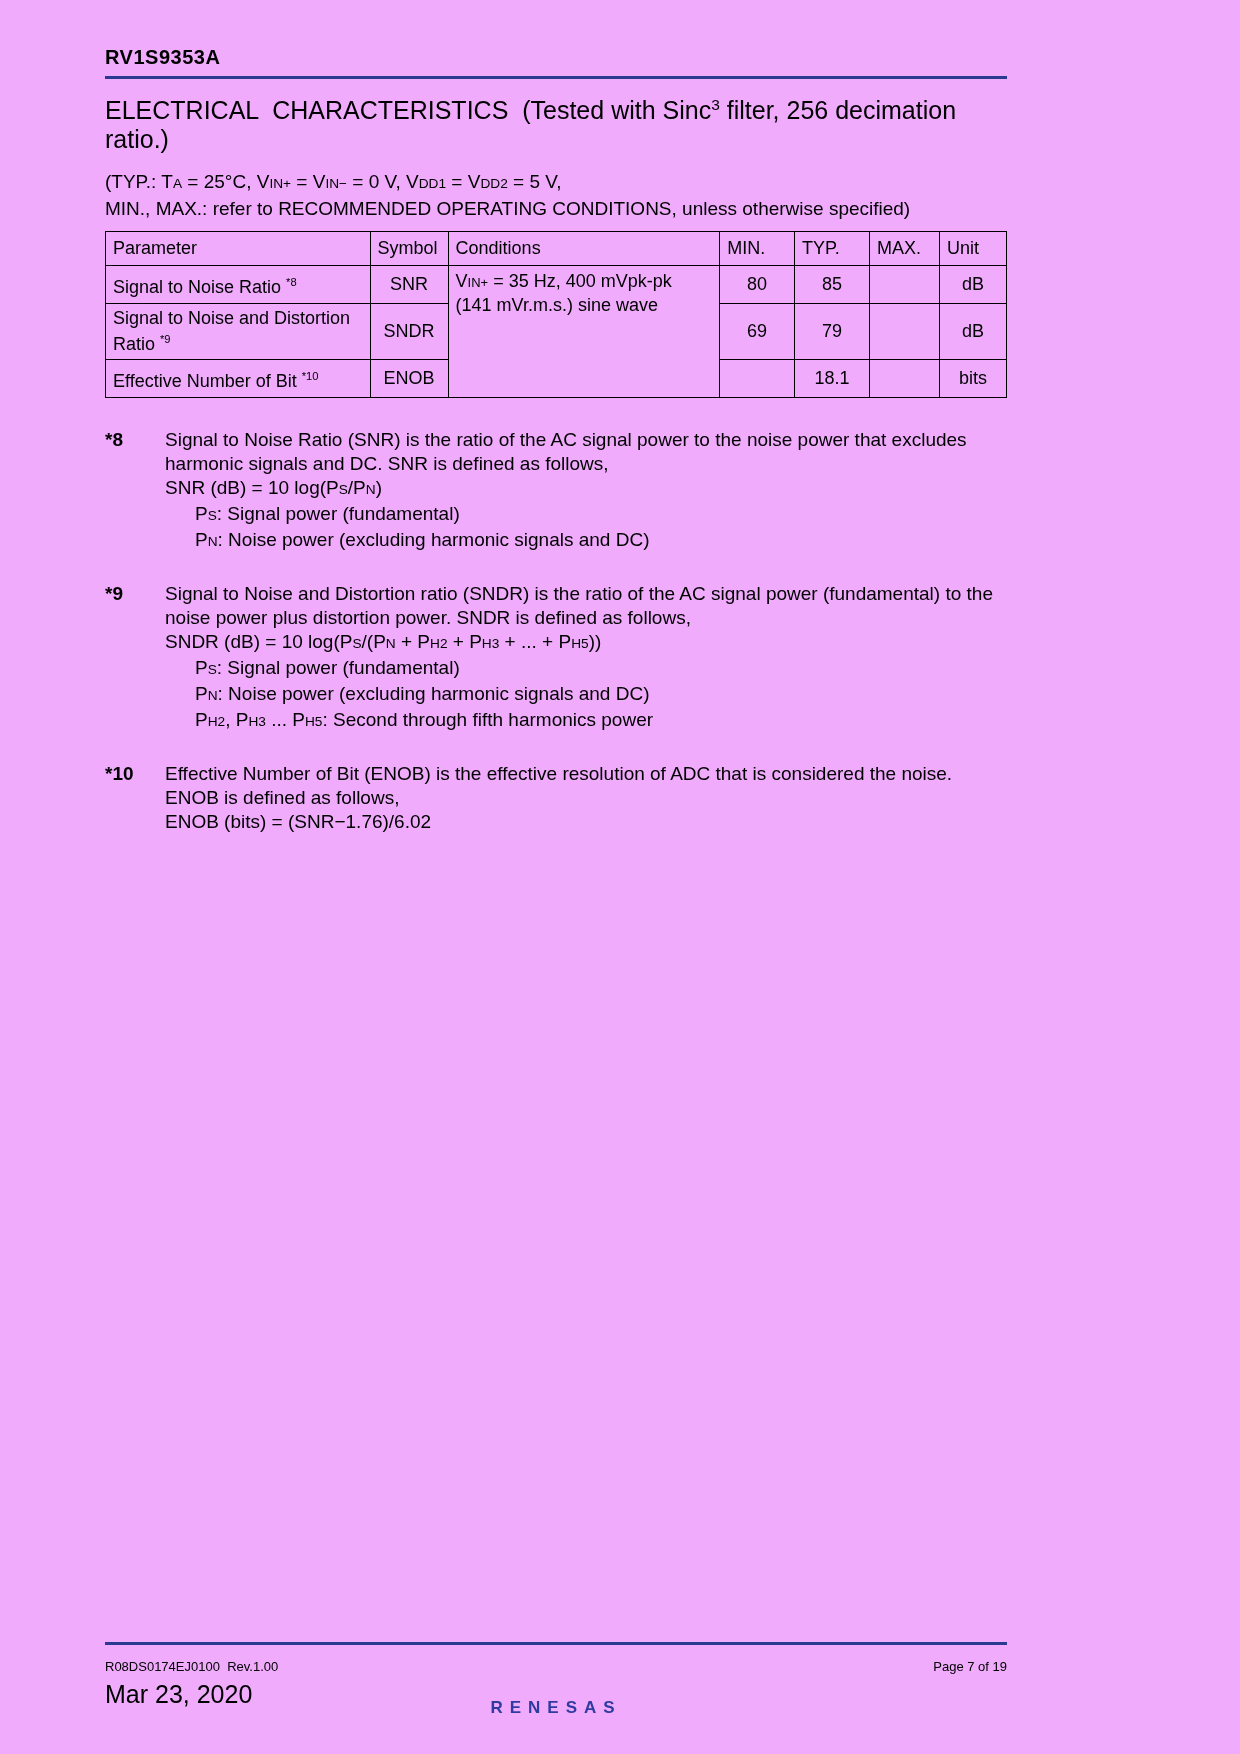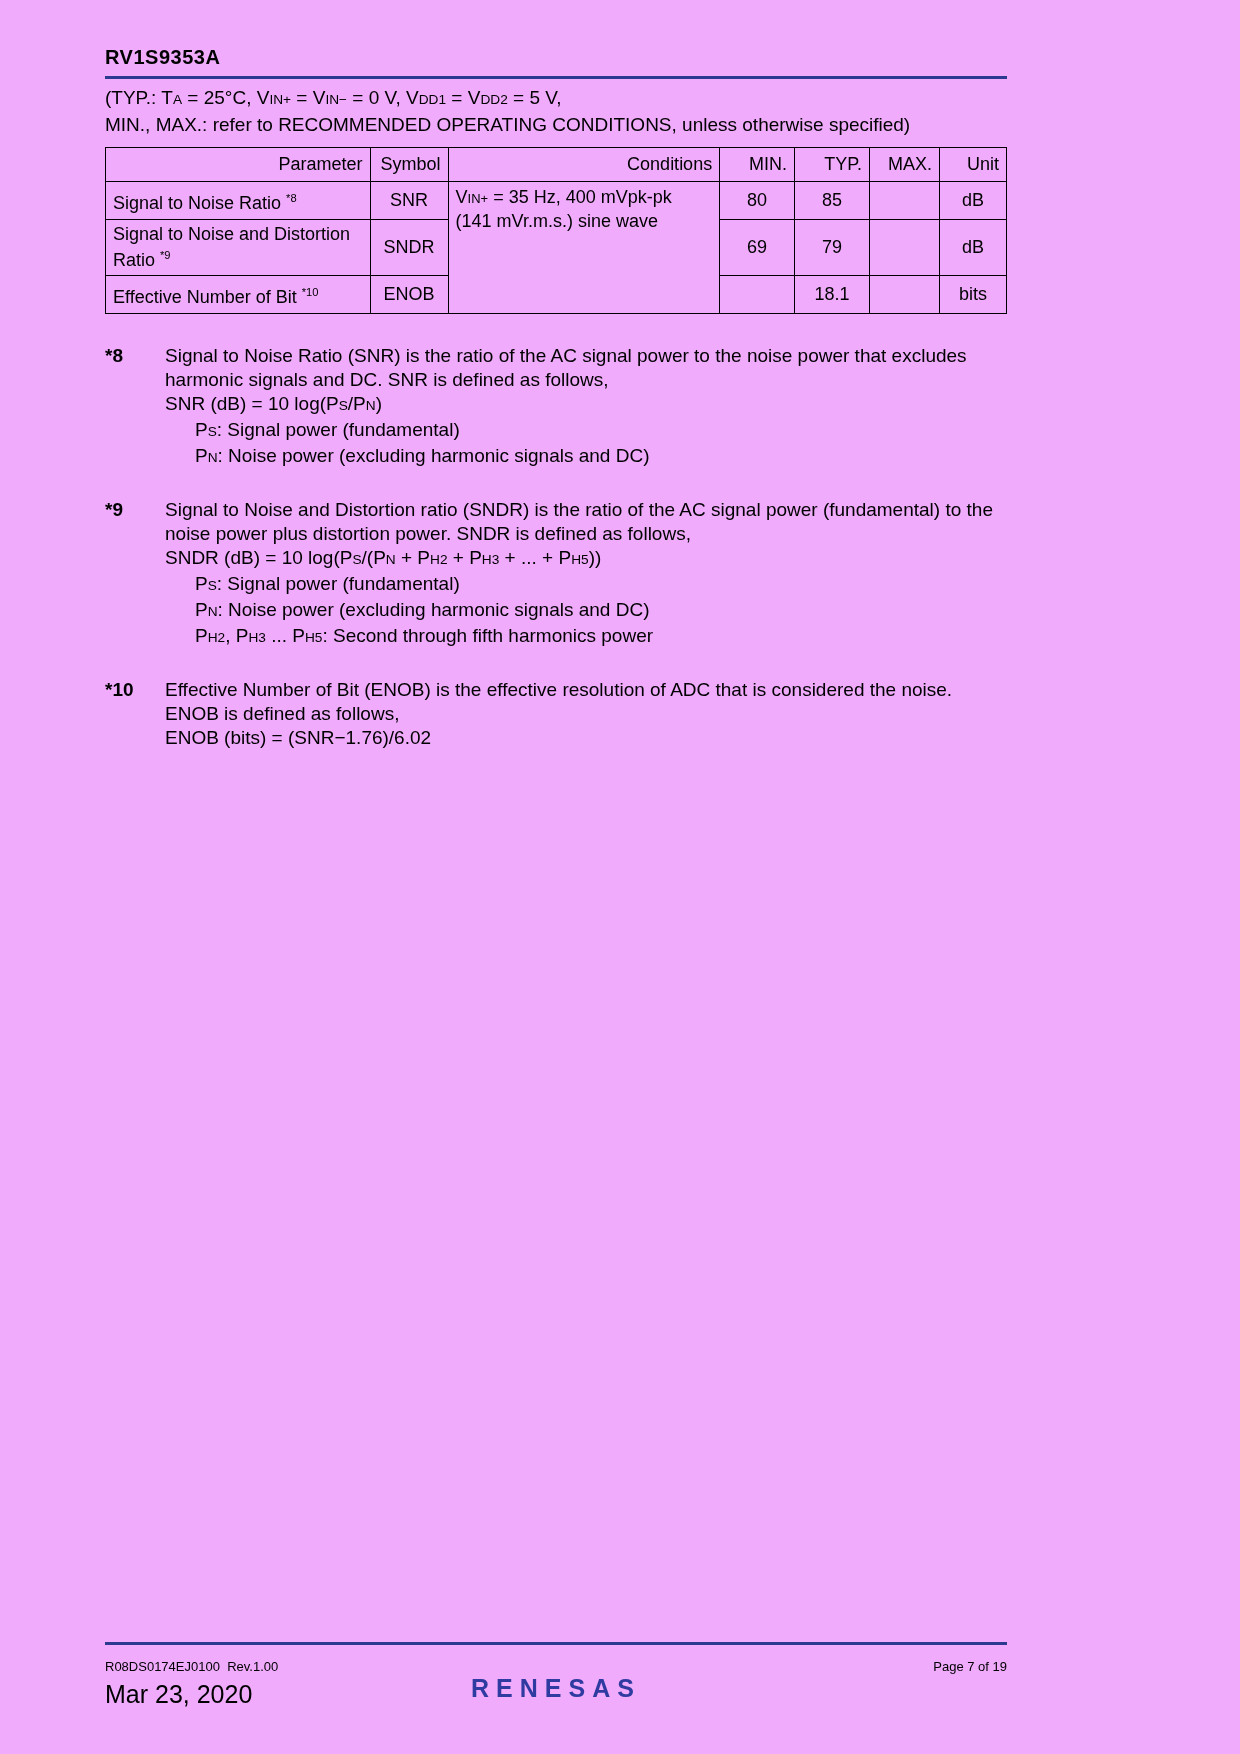--- a/index.html
+++ b/index.html
@@ -48,21 +48,21 @@
     width: 902px;
     margin-top: 11px;
     font-size: 18px;
   }
   table.ec th, table.ec td {
     border: 1.5px solid #000000;
     padding: 4px 7px;
   }
   table.ec th {
     font-weight: normal;
-    text-align: right;
+    text-align: left;
     height: 34px;
   }
   td.param { text-align: left; line-height: 21px; }
   td.sym   { text-align: center; }
   td.num   { text-align: center; }
   td.cond-cell {
     text-align: left;
     vertical-align: top;
     line-height: 23px;
     padding-top: 5px;
@@ -103,37 +103,38 @@
     display: flex;
     justify-content: space-between;
     font-size: 13px;
     margin-top: 14px;
     white-space: pre-wrap;
   }
   .footer-date { font-size: 25px; margin-top: 6px; }
   .logo {
     position: absolute;
     left: 50%;
-    top: 32px;
+    top: 56px;
     transform: translateX(-50%);
     color: #2f3ba0;
-    font-size: 25px;
+    font-size: 17px;
     font-weight: bold;
     letter-spacing: 7px;
   }
 </style>
 </head>
 <body>
 
 <div class="page">
   <div class="content">
 
     <div class="doc-num">RV1S9353A</div>
     <div class="rule"></div>
 
+    <h1 class="title"><span>ELECTRICAL  CHARACTERISTICS  (Tested with Sinc</span><span class="sup">3</span><span> filter, 256 decimation ratio.)</span></h1>
 
     <div class="cond"><span>(TYP.: T</span><span class="sm">A</span><span> = 25°C, V</span><span class="sm">IN+</span><span> = V</span><span class="sm">IN−</span><span> = 0 V, V</span><span class="sm">DD1</span><span> = V</span><span class="sm">DD2</span><span> = 5 V,</span></div>
     <div class="cond">MIN., MAX.: refer to RECOMMENDED OPERATING CONDITIONS, unless otherwise specified)</div>
 
     <table class="ec">
       <colgroup>
         <col style="width:265px">
           <col style="width:78px">
           <col style="width:272px">
         <col style="width:75px">

